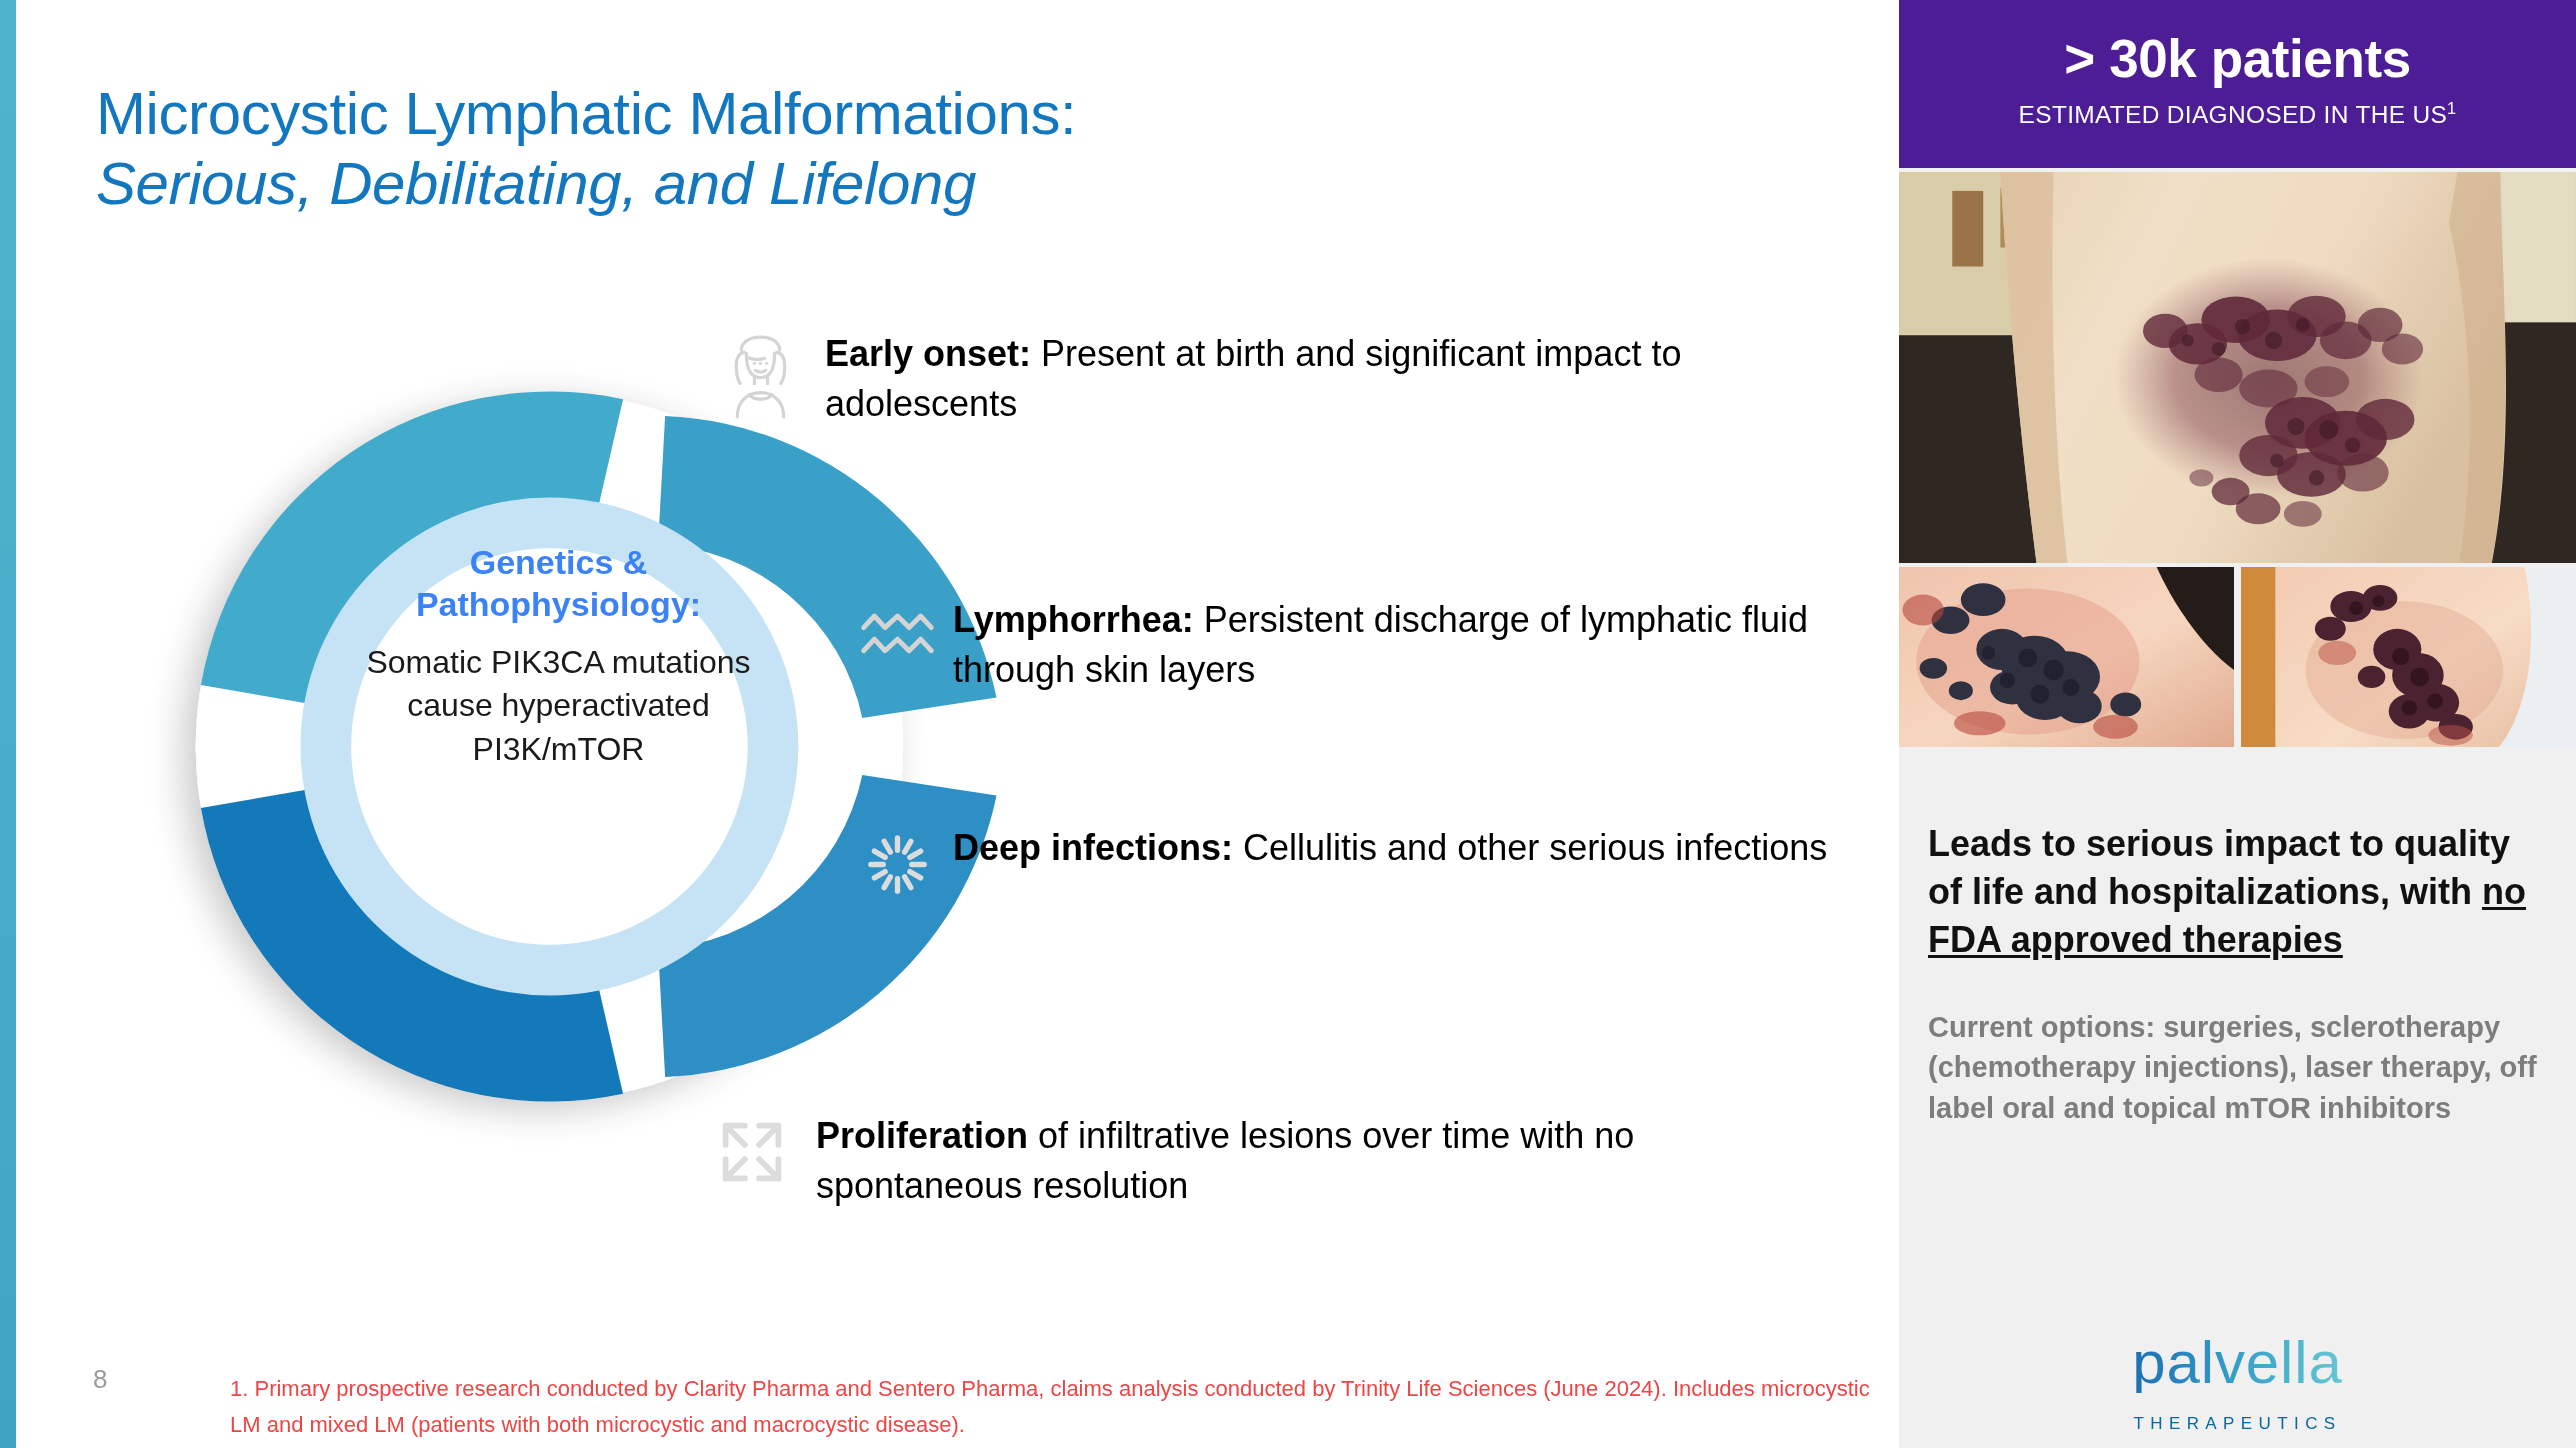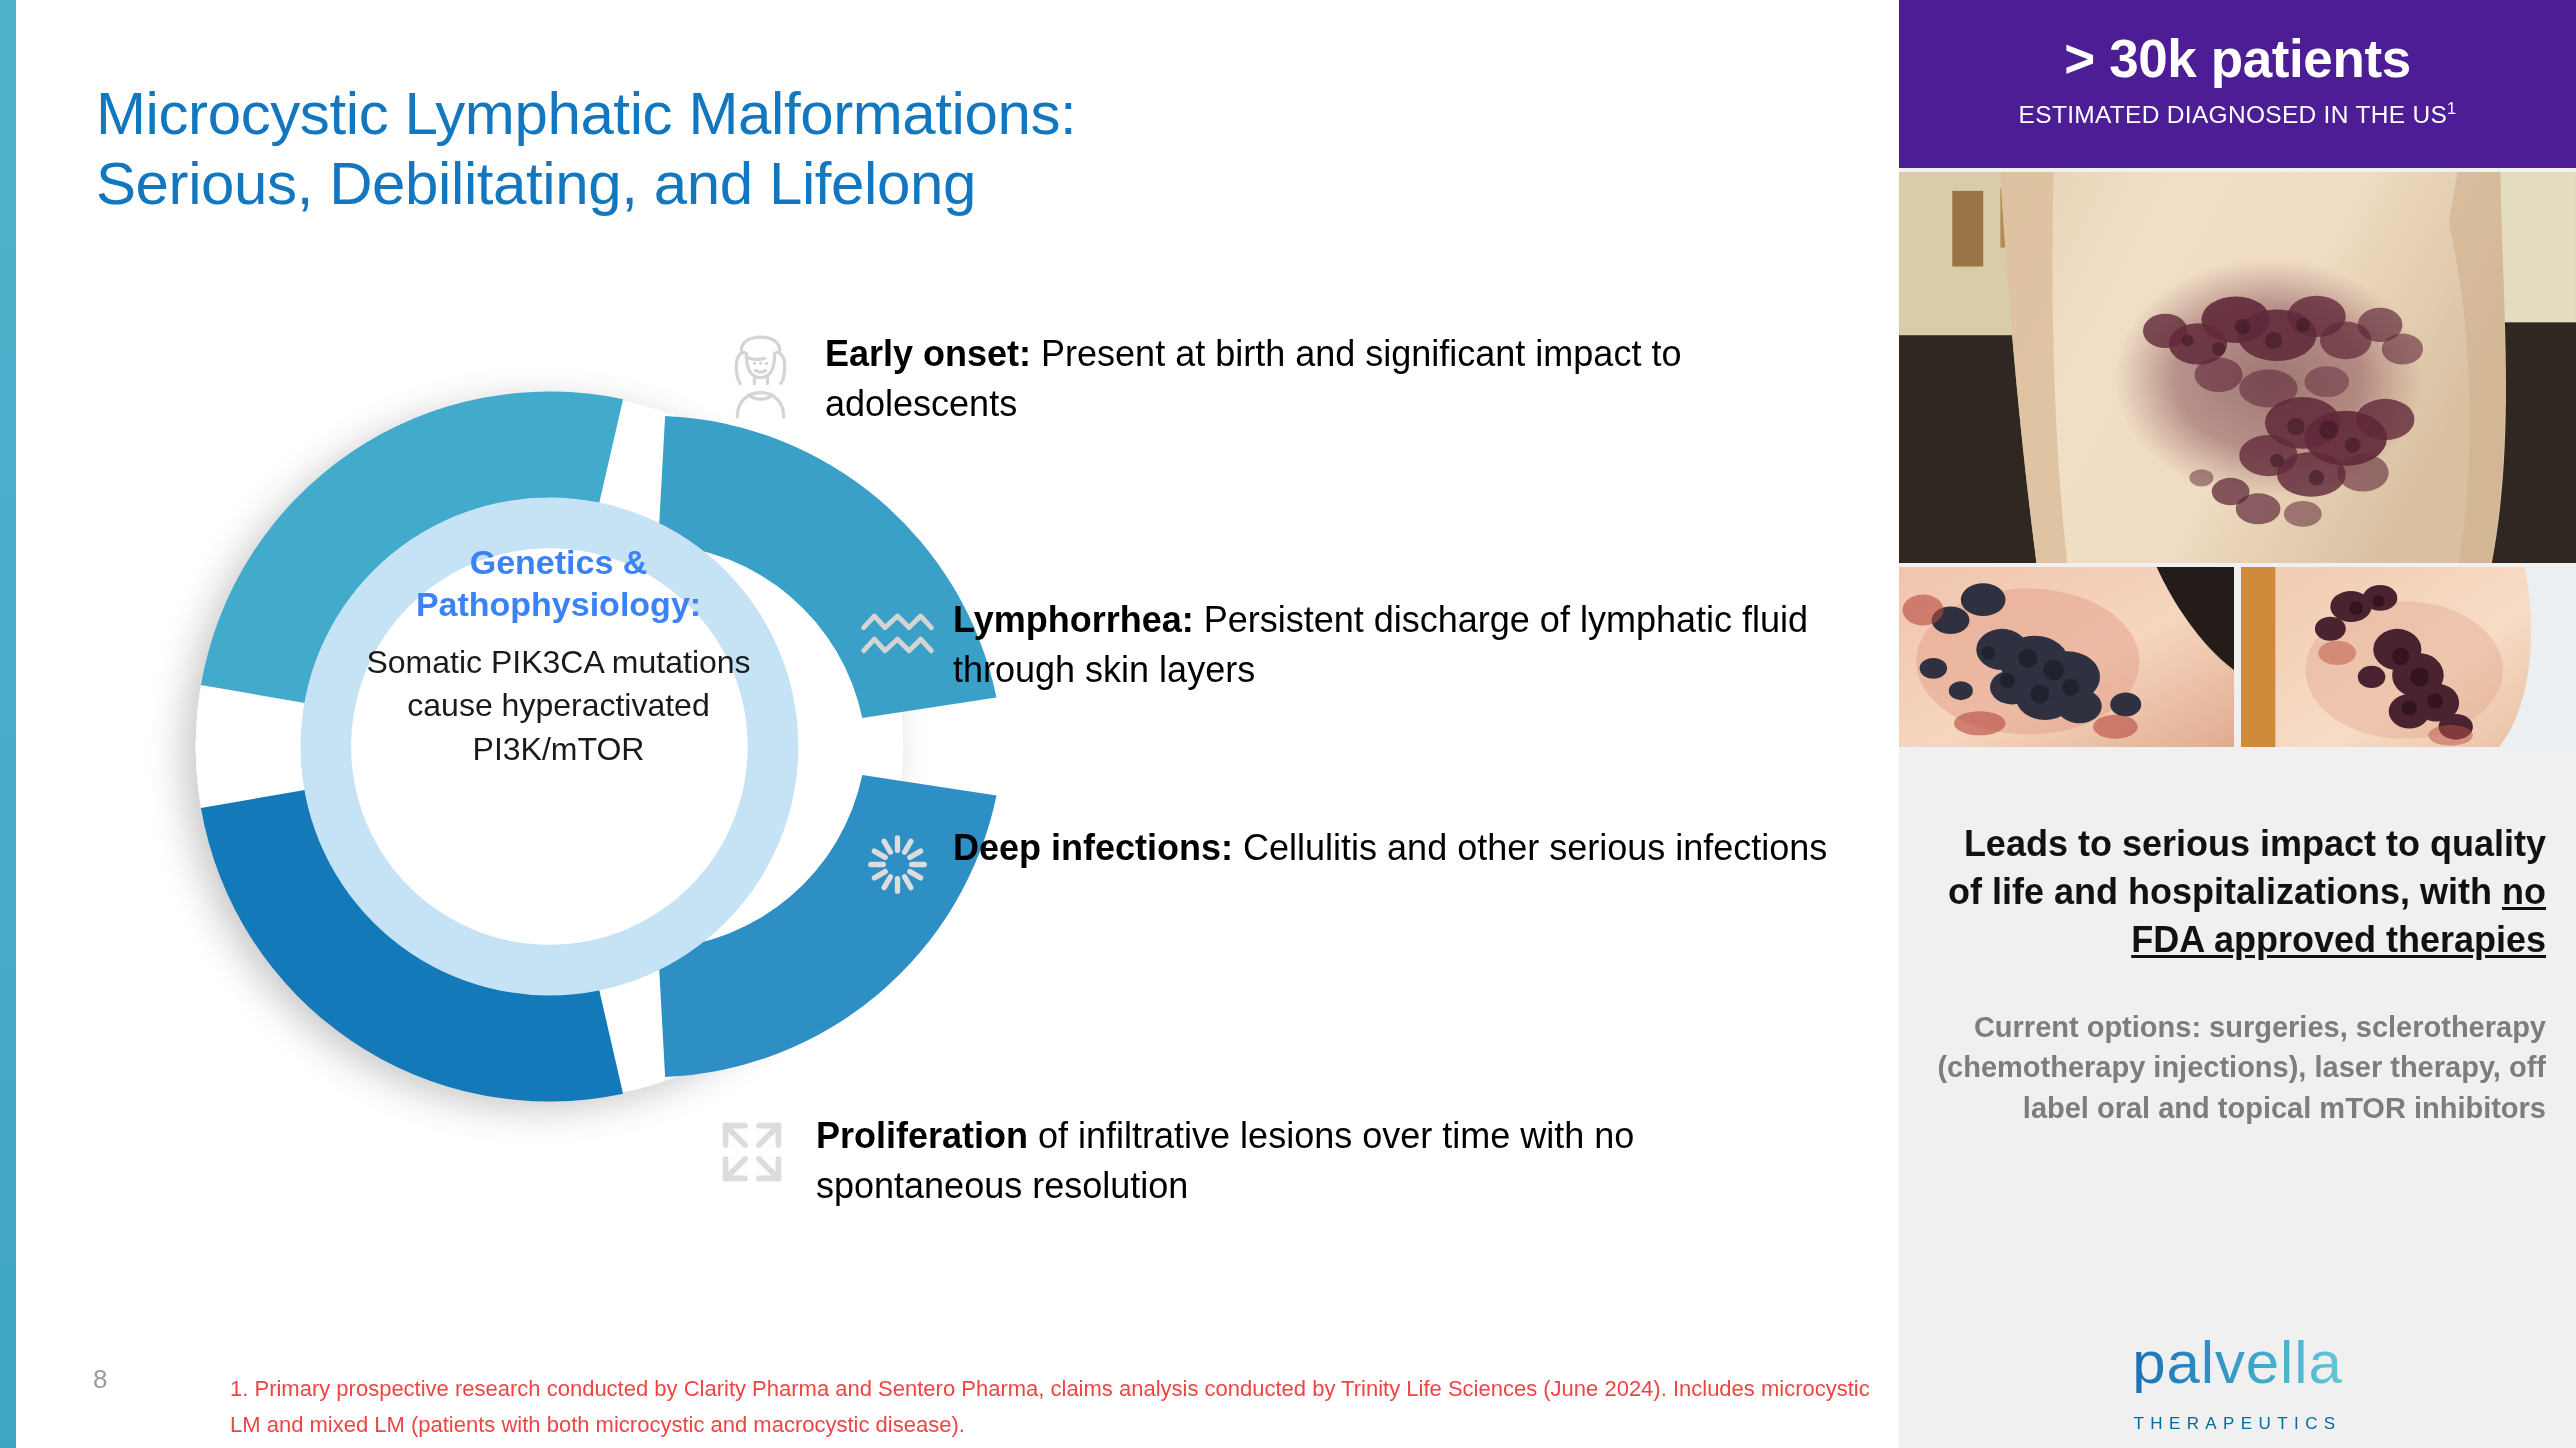--- a/index.html
+++ b/index.html
@@ -28,21 +28,21 @@
     width: 1631px;
   }
   .title-line {
     color: #1277BE;
     font-size: 60px;
     line-height: 1.16;
     font-weight: 400;
     letter-spacing: -0.4px;
     white-space: nowrap;
   }
-  .title-line.second { }
+  .title-line.second { font-style: italic; }
 
   
   .diagram {
     position: absolute; left: 103px; top: 283px;
     width: 910px; height: 927px;
   }
   .diagram svg { display: block; width: 910px; height: 927px; }
 
   .center-text {
     position: absolute;
@@ -138,21 +138,21 @@
     position: absolute; left: 0; top: 567px;
     width: 677px; height: 180px;
     display: flex; gap: 6.9px;
   }
   .photo-sm { width: 335px; height: 180px; overflow: hidden; position: relative; background:#d8a98c; }
 
   .ph { position: absolute; inset: 0; }
 
   .rbody {
     position: absolute; left: 29px; top: 820px;
-    width: 618px; text-align: right;
+    width: 618px; text-align: left;
   }
   .rbody-strong {
     font-size: 36px; font-weight: 700; line-height: 1.33;
     color: #111111;
   }
   .rbody-strong u { text-decoration: underline; text-underline-offset: 3.4px; }
   .rbody-gray {
     margin-top: 43px;
     font-size: 29px; font-weight: 700; line-height: 1.40;
     color: #7d7d7d;

